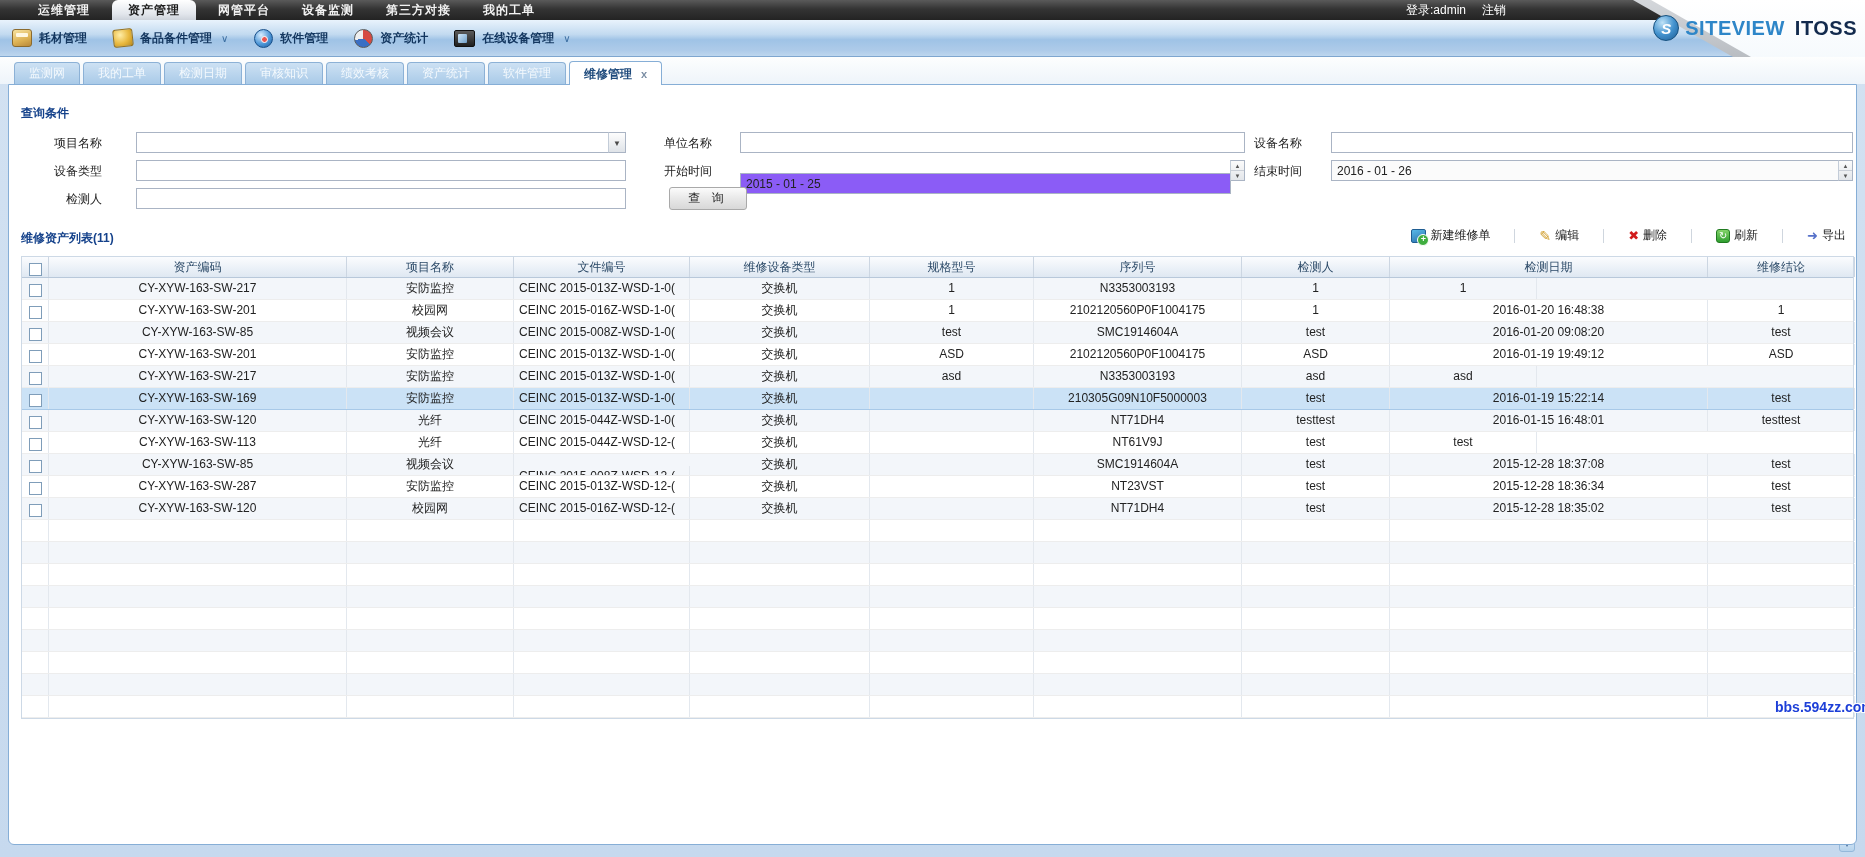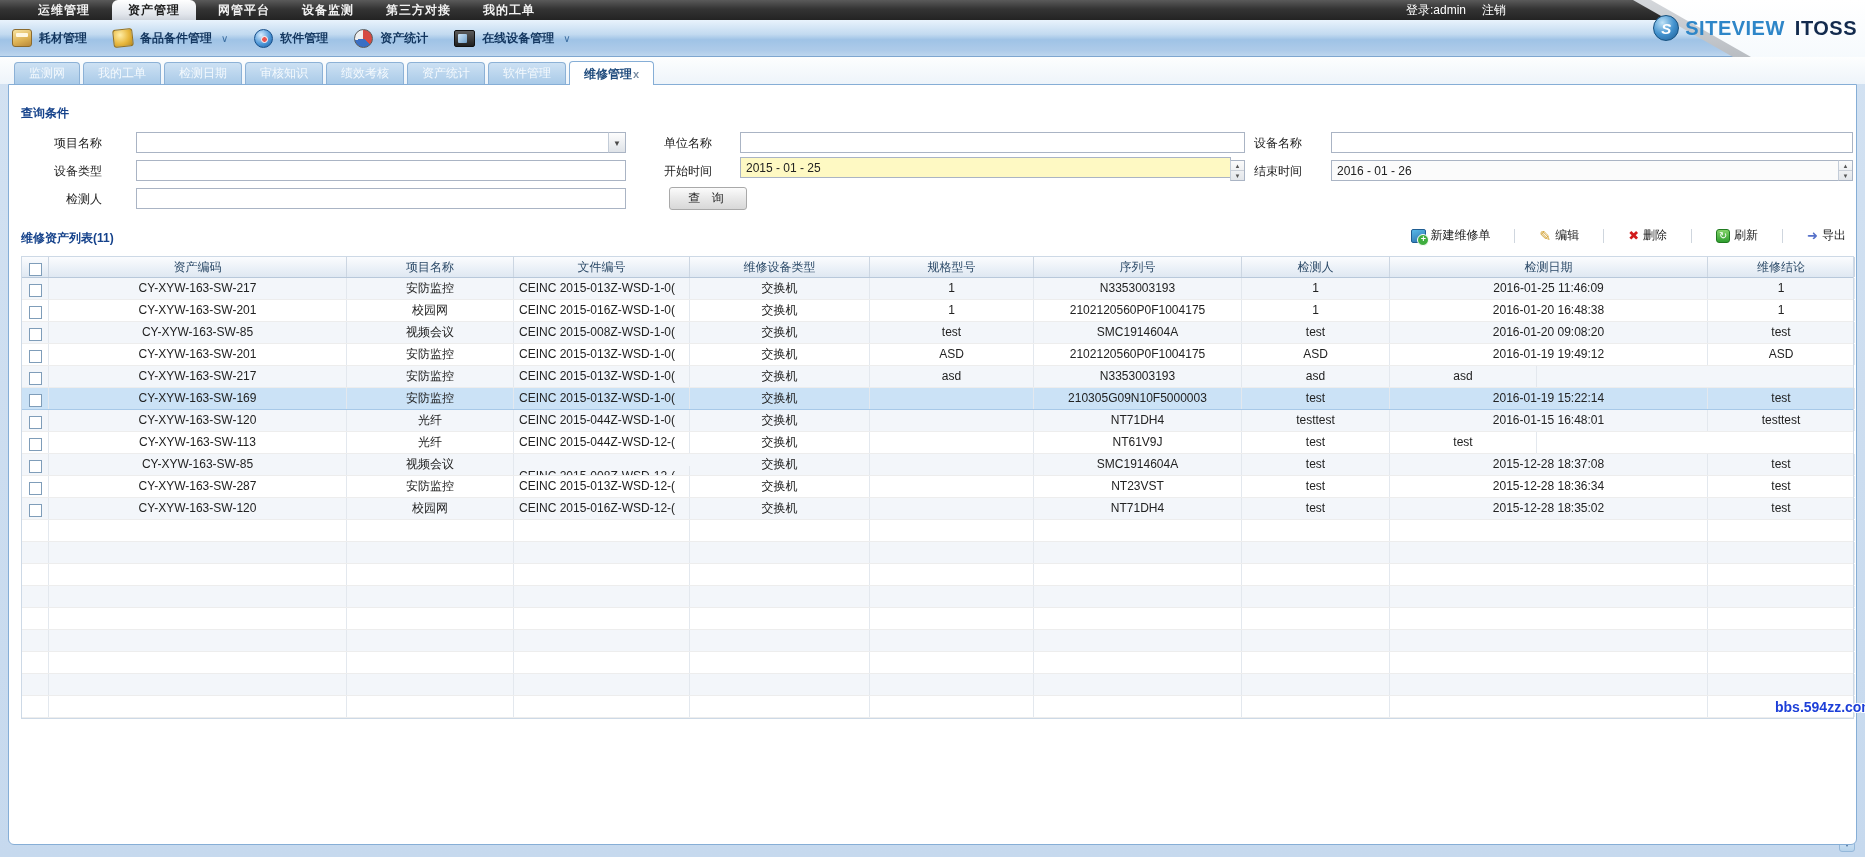--- a/index.html
+++ b/index.html
@@ -68,21 +68,21 @@
   }
   .tab {
     height:22px; line-height:20px; padding:0 14px; margin-right:3px;
     background:linear-gradient(180deg,#cde1f3 0%,#a9cae8 100%);
     border:1px solid #8cb1d6; border-bottom:none; border-radius:4px 4px 0 0;
     color:#f4f9fd; cursor:pointer; white-space:nowrap;
   }
   .tab.active {
     background:#fff; color:#1e4a7c; font-weight:bold; height:24px; line-height:22px;
     border-color:#86aed6; position:relative; z-index:3; margin-bottom:-1px;
-    display:flex; align-items:center; gap:1px;
+    display:flex; align-items:center; gap:9px;
   }
   .tab-close { color:#7b8ea4; font-weight:bold; font-size:11px; cursor:pointer; line-height:10px; }
   .tab-overflow { position:absolute; right:10px; bottom:5px; width:16px; height:16px; border-radius:3px;
     background:linear-gradient(180deg,#dcebf8,#b6d3ec); border:1px solid #94b8da; color:#456d99;
     font-size:9px; text-align:center; line-height:14px; cursor:pointer; }
 
   
   .panel {
     position:absolute; left:8px; top:84px; width:1849px; height:761px;
     background:#fff; border:1px solid #86aed6; border-radius:0 0 6px 6px; z-index:1;
@@ -219,21 +219,21 @@
   <input class="finput" style="left: 127px; top: 47px; width: 473px;" value="">
   <div class="combo-btn" style="left:599px; top:47px;">▼</div>
   <span class="flabel" style="left:638px; top:47px;">单位名称</span>
   <input class="finput" style="left: 731px; top: 47px; width: 505px;" value="">
   <span class="flabel" style="left:1228px; top:47px;">设备名称</span>
   <input class="finput" style="left: 1322px; top: 47px; width: 522px;" value="">
 
   <span class="flabel" style="left:28px; top:75px;">设备类型</span>
   <input class="finput" style="left: 127px; top: 75px; width: 490px;" value="">
   <span class="flabel" style="left:638px; top:75px;">开始时间</span>
-  <input class="finput" style="left: 731px; top: 72px; width: 491px; background: #fef9c3;" value="2015 - 01 - 25">
+  <input class="finput" style="left: 731px; top: 88px; width: 491px; background: #8b5cf6;" value="2015 - 01 - 25">
   <div class="spinner" style="left:1221px; top:75px;">
       <span>▲</span>
       <span>▼</span>
     </div>
   <span class="flabel" style="left:1228px; top:75px;">结束时间</span>
   <input class="finput" style="left: 1322px; top: 75px; width: 508px; background: rgb(251, 251, 251);" value="2016 - 01 - 26">
   <div class="spinner" style="left:1829px; top:75px;">
       <span>▲</span>
       <span>▼</span>
     </div>
@@ -285,21 +285,20 @@
       </div>
       <div class="grid-row alt">
         <div class="gcell" style="width: 27px;"><span class="cbx"></span></div>
         <div class="gcell" style="width: 298px;">CY-XYW-163-SW-217</div>
         <div class="gcell" style="width: 167px;">安防监控</div>
         <div class="gcell left" style="width: 176px;">CEINC 2015-013Z-WSD-1-0(</div>
         <div class="gcell" style="width: 180px;">交换机</div>
         <div class="gcell" style="width: 164px;">1</div>
         <div class="gcell" style="width: 208px;">N3353003193</div>
         <div class="gcell" style="width: 148px;">1</div>
-        <div class="gcell" style="width: 318px;">2016-01-25 11:46:09</div>
         <div class="gcell" style="width: 147px;">1</div>
       </div>
       <div class="grid-row">
         <div class="gcell" style="width: 27px;"><span class="cbx"></span></div>
         <div class="gcell" style="width: 298px;">CY-XYW-163-SW-201</div>
         <div class="gcell" style="width: 167px;">校园网</div>
         <div class="gcell left" style="width: 176px;">CEINC 2015-016Z-WSD-1-0(</div>
         <div class="gcell" style="width: 180px;">交换机</div>
         <div class="gcell" style="width: 164px;">1</div>
         <div class="gcell" style="width: 208px;">2102120560P0F1004175</div>

